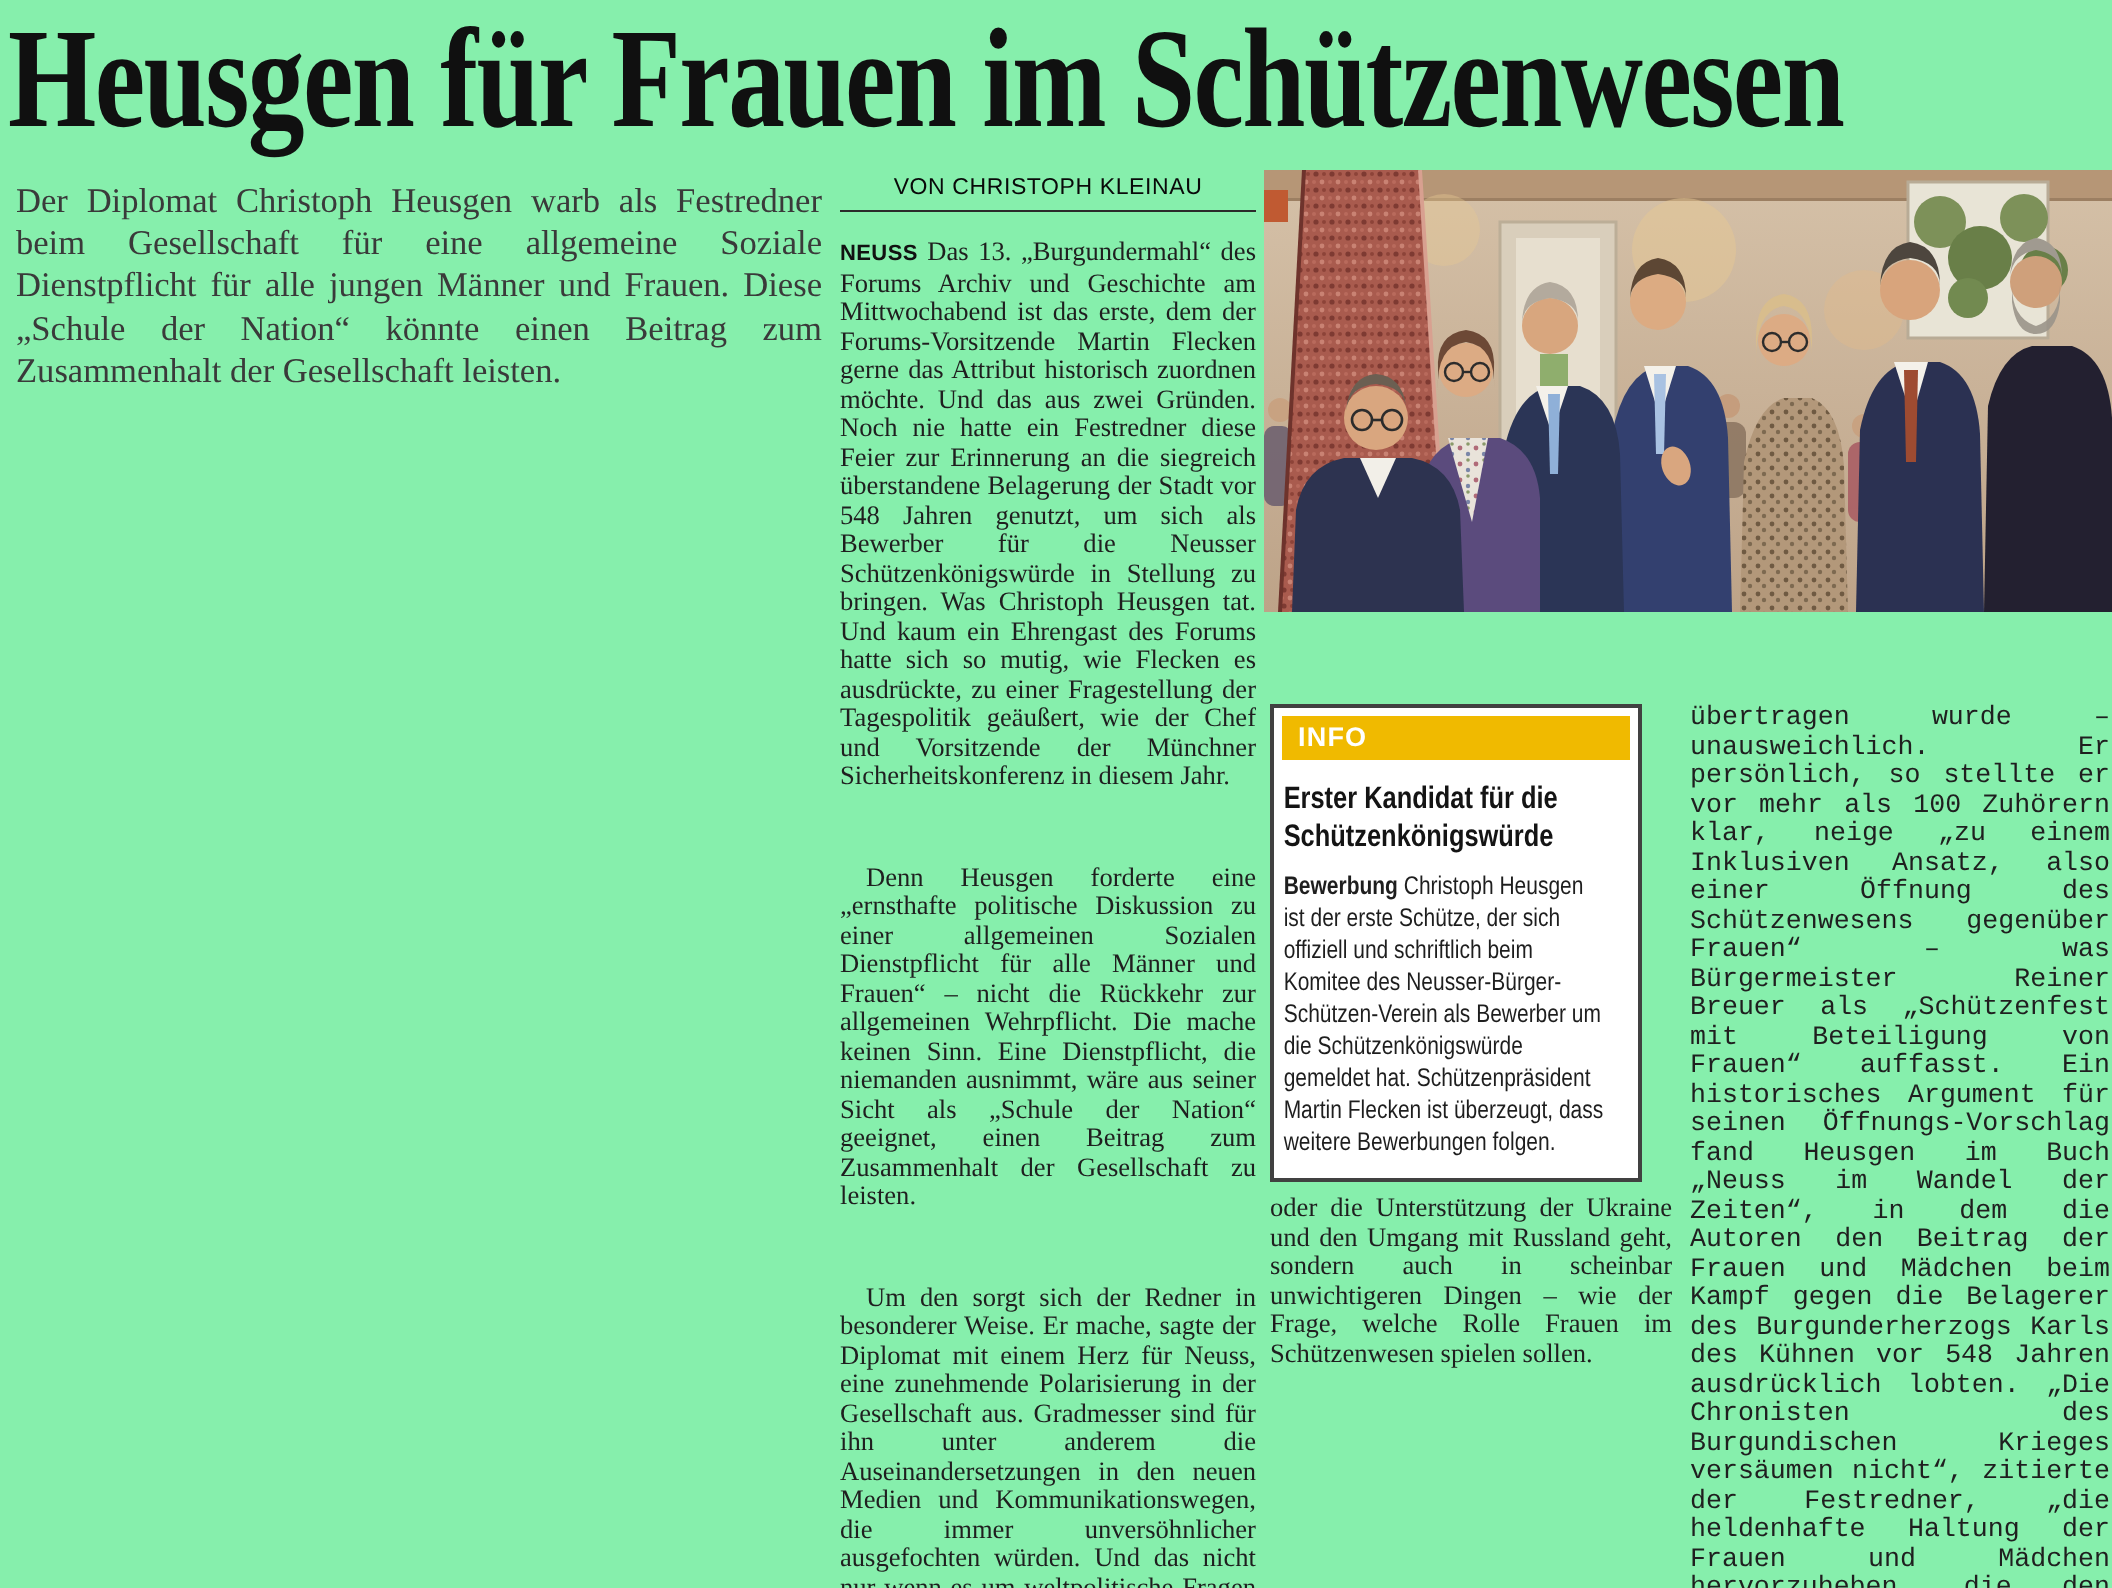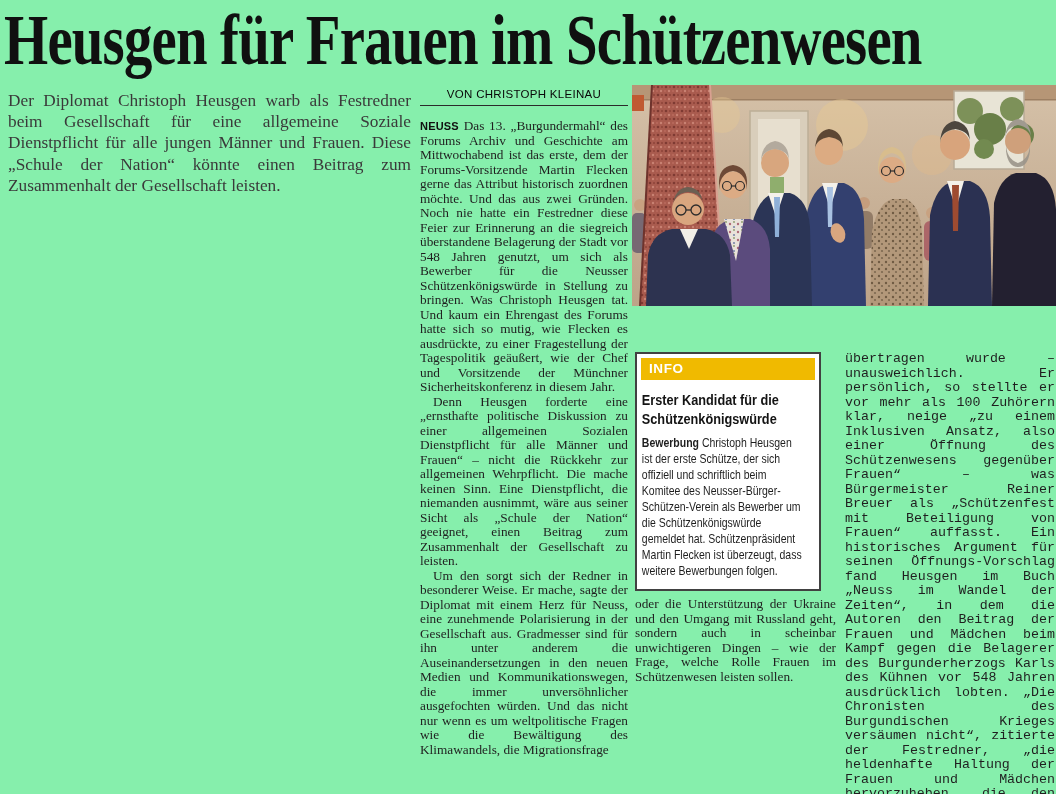--- a/index.html
+++ b/index.html
@@ -22,21 +22,21 @@
     position:absolute; left:8px; top:90px; width:403px;
     font-size:17.3px; line-height:21.2px; color:#3a3a3a;
     text-align:justify; hyphens:auto; overflow-wrap:break-word;
   }
   
   .bodycol { position:absolute; overflow:hidden; }
   .bodycol p {
     margin:0; font-size:13.3px; line-height:14.5px; text-align:justify;
     hyphens:auto; overflow-wrap:break-word; color:#1f1f1f;
   }
-  .bodycol p + p { text-indent:13px; }
+  .bodycol p + p { text-indent:13px;margin-top:36px; }
   .col2 { left:420px; top:86px; width:208px; height:708px; }
   .col3text { left:635px; top:597px; width:201px; height:197px; }
   .col4 { left:845px; top:352px; width:210px; height:442px;font-family:Liberation Mono, monospace; }
   
   .byline {
     font-family:"Liberation Sans", sans-serif; font-size:11.5px; letter-spacing:0.3px;
     color:#090909; padding:2px 0 5px 0; border-bottom:1.5px solid #2b2b2b;
     margin-bottom:13px;
     text-align:center;
   }
@@ -227,20 +227,20 @@
 
   <div class="infobox">
     <div class="ib-kicker">INFO</div>
     <div class="ib-content">
       <div class="ib-title">Erster Kandidat für die Schützenkönigswürde</div>
       <p class="ib-body"><b>Bewerbung</b> <span>Christoph Heusgen ist der erste Schütze, der sich offiziell und schriftlich beim Komitee des Neusser-Bürger-Schützen-Verein als Bewerber um die Schützenkönigswürde gemeldet hat. Schützenpräsident Martin Flecken ist überzeugt, dass weitere Bewerbungen folgen.</span></p>
     </div>
   </div>
 
   <div class="bodycol col3text">
-    <p>oder die Unterstützung der Ukraine und den Umgang mit Russland geht, sondern auch in scheinbar unwichtigeren Dingen – wie der Frage, welche Rolle Frauen im Schützenwesen leisten sollen.</p>
+    <p>oder die Unterstützung der Ukraine und den Umgang mit Russland geht, sondern auch in scheinbar unwichtigeren Dingen – wie der Frage, welche Rolle Frauen im Schützenwesen spielen sollen.</p>
   </div>
 
   <div class="bodycol col4">
     <p>übertragen wurde – unausweichlich. Er persönlich, so stellte er vor mehr als 100 Zuhörern klar, neige „zu einem Inklusiven Ansatz, also einer Öffnung des Schützenwesens gegenüber Frauen“ – was Bürgermeister Reiner Breuer als „Schützenfest mit Beteiligung von Frauen“ auffasst. Ein historisches Argument für seinen Öffnungs-Vorschlag fand Heusgen im Buch „Neuss im Wandel der Zeiten“, in dem die Autoren den Beitrag der Frauen und Mädchen beim Kampf gegen die Belagerer des Burgunderherzogs Karls des Kühnen vor 548 Jahren ausdrücklich lobten. „Die Chronisten des Burgundischen Krieges versäumen nicht“, zitierte der Festredner, „die heldenhafte Haltung der Frauen und Mädchen hervorzuheben, die den Männern im Abwehrkampfe beistanden, Steine, brennenden Kalk, heißes Wasser, siedendes Pech und Schanzwerk herbeischleppten und Wälle mit aufwerfen halfen.“ Dieses Zitat, meint Heusgen, spreche für sich.</p>
   </div>
 
 </div>
 
 </body></html>

